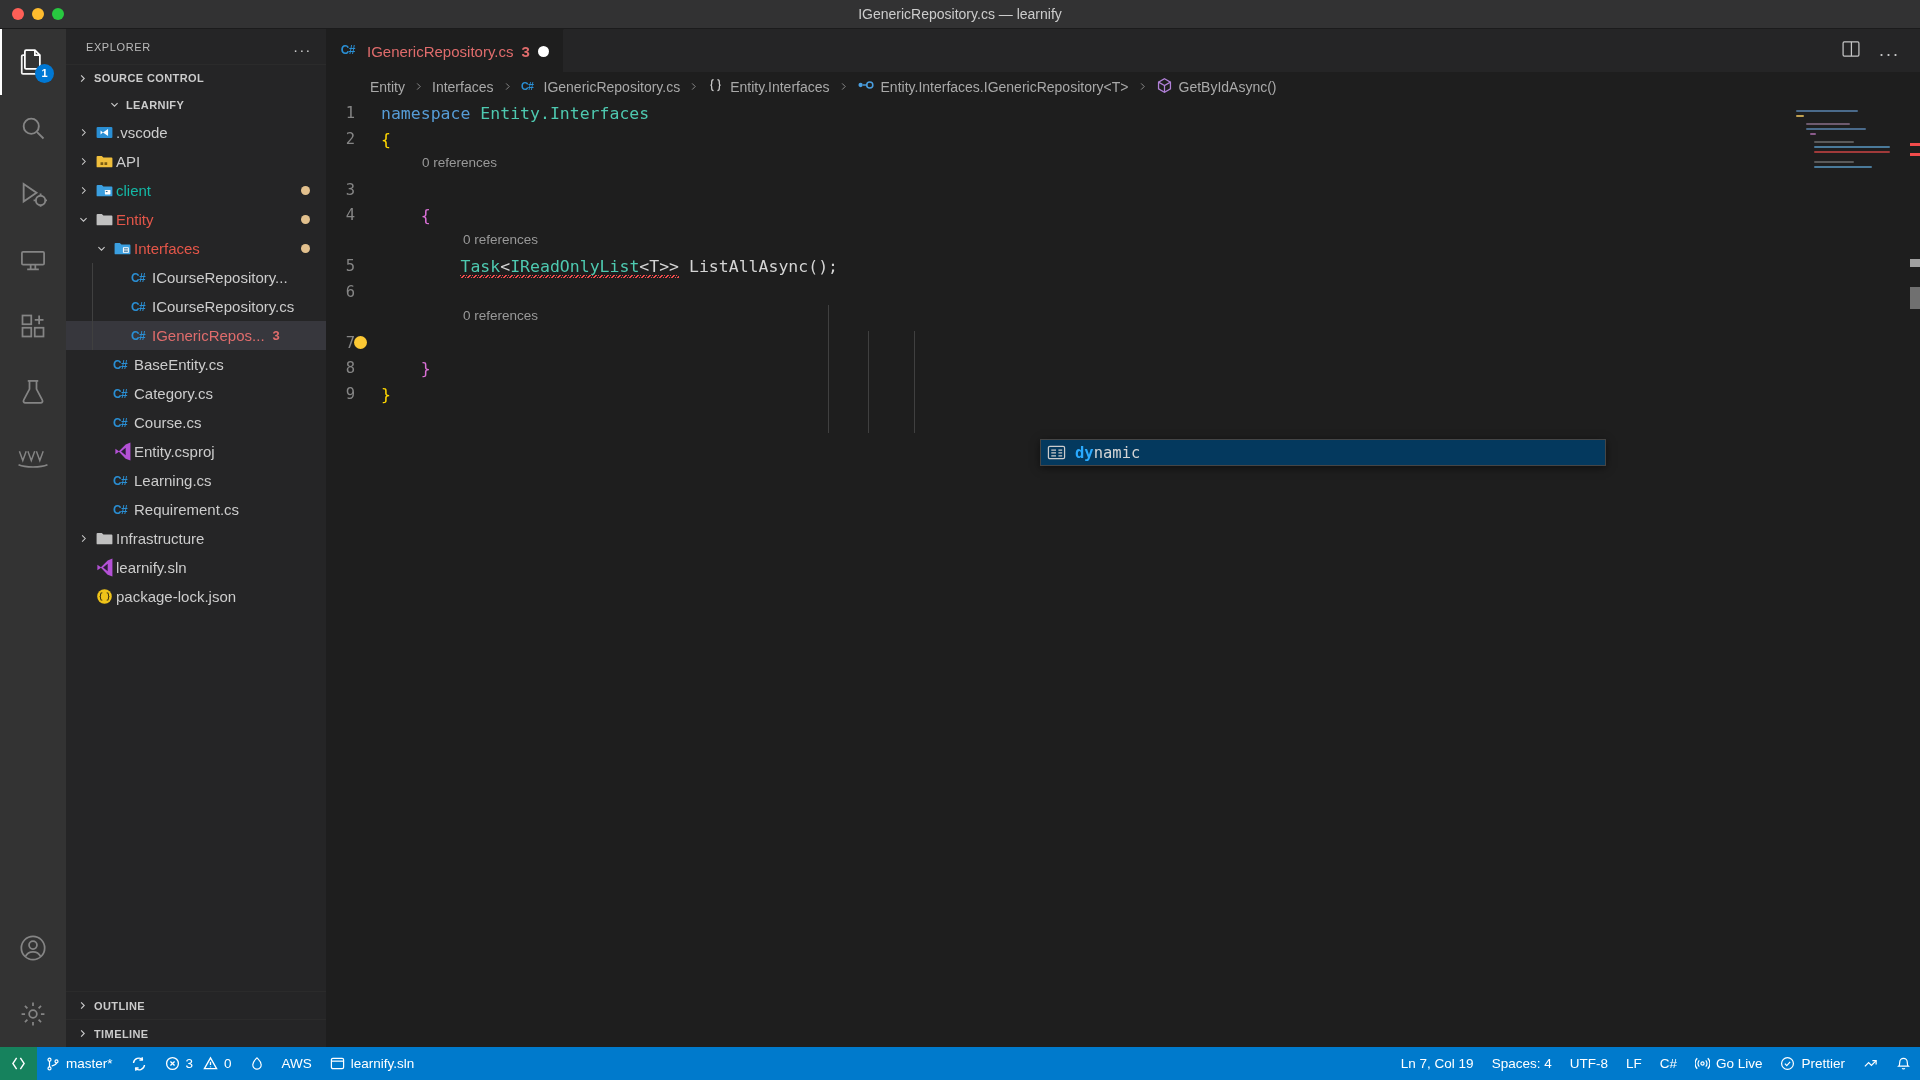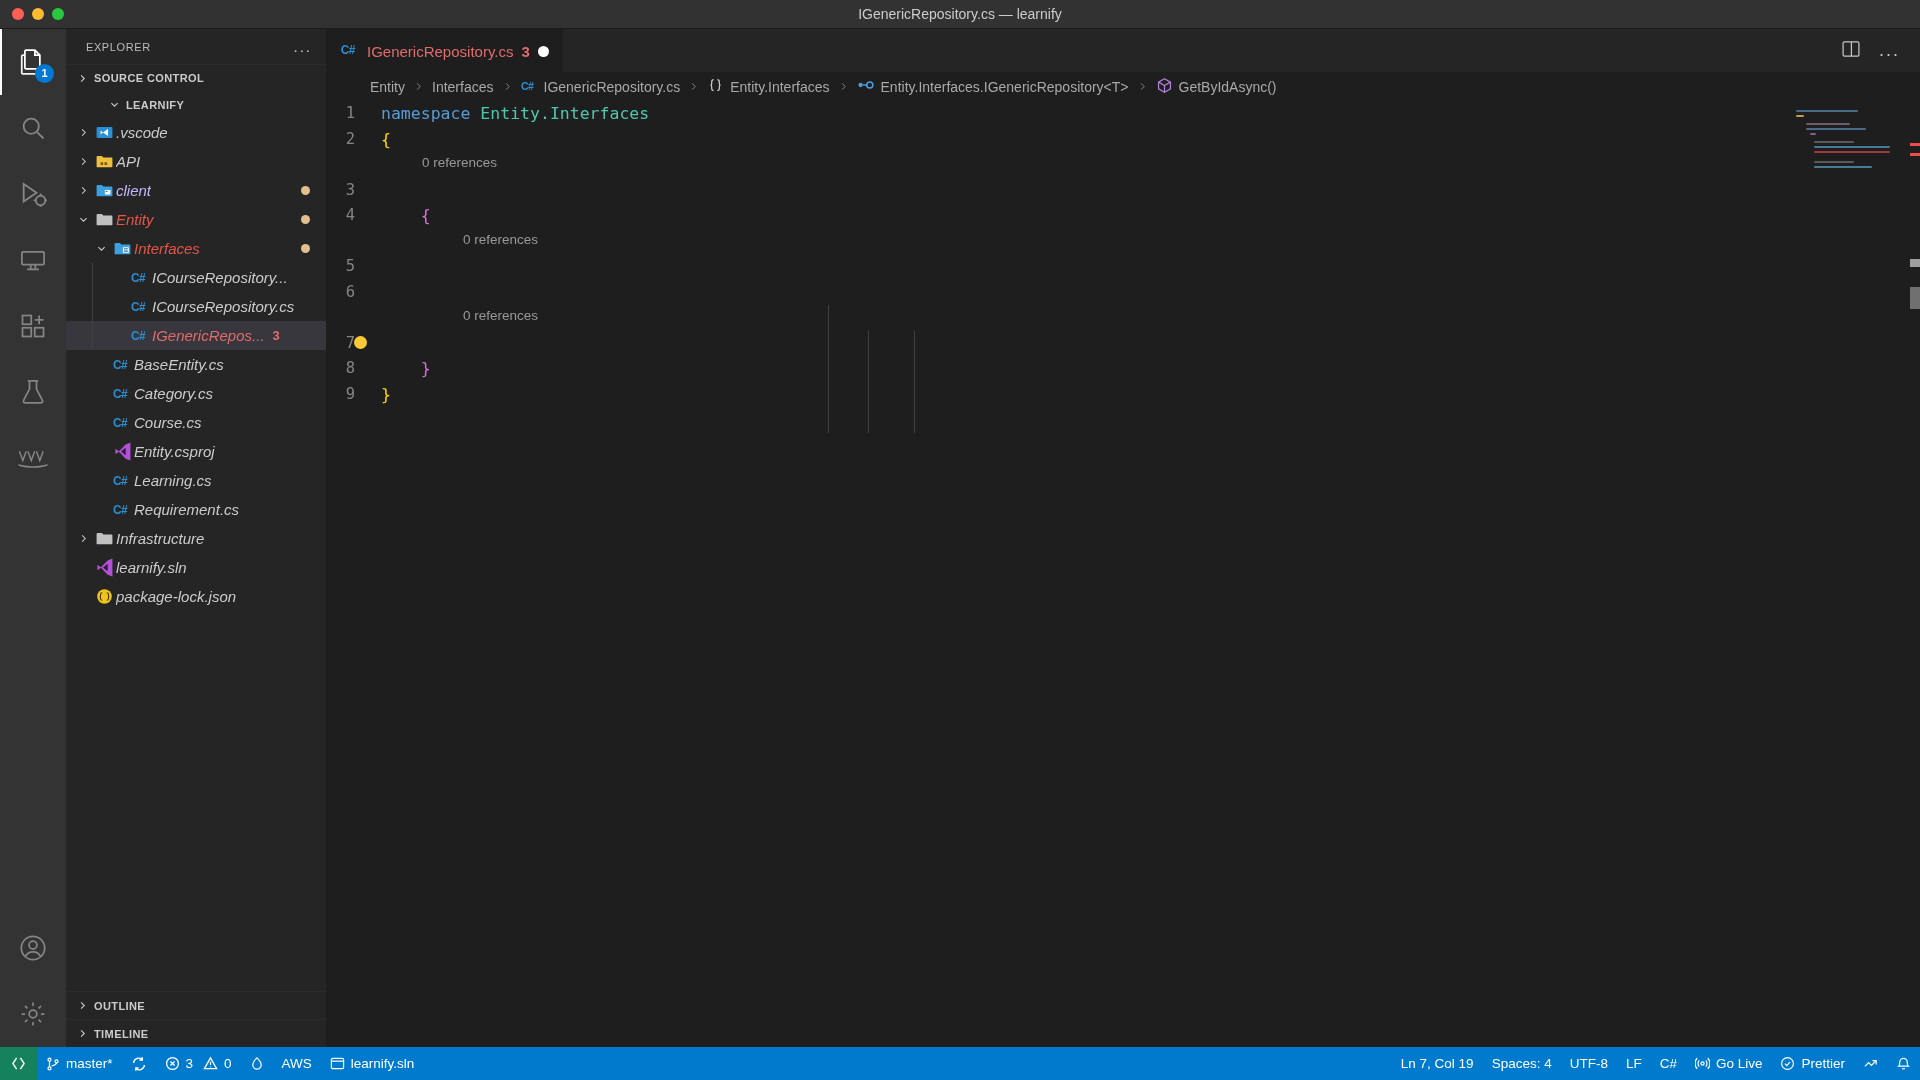--- a/index.html
+++ b/index.html
@@ -70,29 +70,29 @@
   .chev svg { display:block; }
 
   .tree { flex:1 1 auto; overflow:hidden; background:#252526; }
   .row {
     height:29px; display:flex; align-items:center; font-size:15px;
     color:#cccccc; white-space:nowrap; position:relative;
   }
   .row.selected { background:#37373d; }
   .row .twisty { width:18px; flex:0 0 18px; display:flex; justify-content:center; color:#cccccc; }
   .row .ficon { width:24px; flex:0 0 24px; display:flex; align-items:center; justify-content:center; }
-  .row .lbl { overflow:hidden; text-overflow:ellipsis;font-style:italic; }
+  .row .lbl { overflow:hidden; text-overflow:ellipsis; }
   .row .count {
     margin-left:8px; color:#e2c08d; font-size:13px; font-weight:600;
   }
   .dirty-dot {
     margin-left:auto; margin-right:16px; width:9px; height:9px; border-radius:50%;
     background:#e2c08d; flex:0 0 9px;
   }
-  .c-mod   { color:#c4b5fd; }
+  .c-mod   { color:#14b8a6; }
   .c-name  { color:#cccccc; }
   .c-red   { color:#e45649; }
   .c-sel-red { color:#e06c6c; }
   .indent-guide {
     position:absolute; top:0; bottom:0; width:1px; background:#404040;
   }
 
   .sb-bottom-section {
     height:28px; display:flex; align-items:center; gap:4px; padding-left:8px;
     font-size:11px; font-weight:700; letter-spacing:.4px; color:#cccccc;
@@ -670,20 +670,21 @@
           <div class="ln-row">
             <span class="ln">4</span>
             <span class="code-text"><span class="t-plain">    </span><span class="t-brace-p">{</span></span>
           </div>
           <div class="codelens">
             <span style="width: 55px; flex: 0 0 55px;"></span>
             <span class="cl-text" style="margin-left: 82px;">0 references</span>
           </div>
           <div class="ln-row">
             <span class="ln">5</span>
+            <span class="code-text"><span class="t-plain">        </span><span class="squiggle"><span class="t-type">Task</span><span class="t-plain">&lt;</span><span class="t-type">IReadOnlyList</span><span class="t-plain">&lt;T&gt;&gt;</span></span><span class="t-plain"> ListAllAsync();</span></span>
           </div>
           <div class="ln-row">
             <span class="ln">6</span>
             <span class="code-text"><span class="t-plain"></span></span>
           </div>
           <div class="codelens">
             <span style="width: 55px; flex: 0 0 55px;"></span>
             <span class="cl-text" style="margin-left: 82px;">0 references</span>
           </div>
           <div class="ln-row">
@@ -693,20 +694,31 @@
           <div class="ln-row">
             <span class="ln">8</span>
             <span class="code-text"><span class="t-plain">    </span><span class="t-brace-p">}</span></span>
           </div>
           <div class="ln-row">
             <span class="ln">9</span>
             <span class="code-text"><span class="t-brace-y">}</span></span>
           </div>
         </div>
 
+      <div class="suggest">
+        <div class="sg-row">
+          <span class="sg-icon">
+            <svg width="19" height="19" viewBox="0 0 20 20" fill="none" stroke="#cccccc" stroke-width="1.3">
+              <rect x="1.5" y="3.5" width="17" height="13" rx="1.5"></rect>
+              <path d="M4.5 7.5h5M4.5 10.5h5M4.5 13.5h5M12 7.5h4M12 10.5h4M12 13.5h4"></path>
+            </svg>
+          </span>
+          <span><span class="sg-match" id="sg-match">dy</span><span id="sg-rest">namic</span></span>
+        </div>
+      </div>
 
       <div class="minimap">
         <div class="mm-line" style="left:4px;  top:9px;  width:62px; background:#4a6a8a;"></div>
         <div class="mm-line" style="left:4px;  top:14px; width:8px;  background:#c0a050;"></div>
         <div class="mm-line" style="left:14px; top:22px; width:44px; background:#6e5a6e;"></div>
         <div class="mm-line" style="left:14px; top:27px; width:60px; background:#4a6a8a;"></div>
         <div class="mm-line" style="left:18px; top:32px; width:6px;  background:#8a5a8a;"></div>
         <div class="mm-line" style="left:22px; top:40px; width:40px; background:#5a5a5a;"></div>
         <div class="mm-line" style="left:22px; top:45px; width:76px; background:#4a7a9a;"></div>
         <div class="mm-line" style="left:22px; top:50px; width:76px; background:#a03a3a;"></div>

